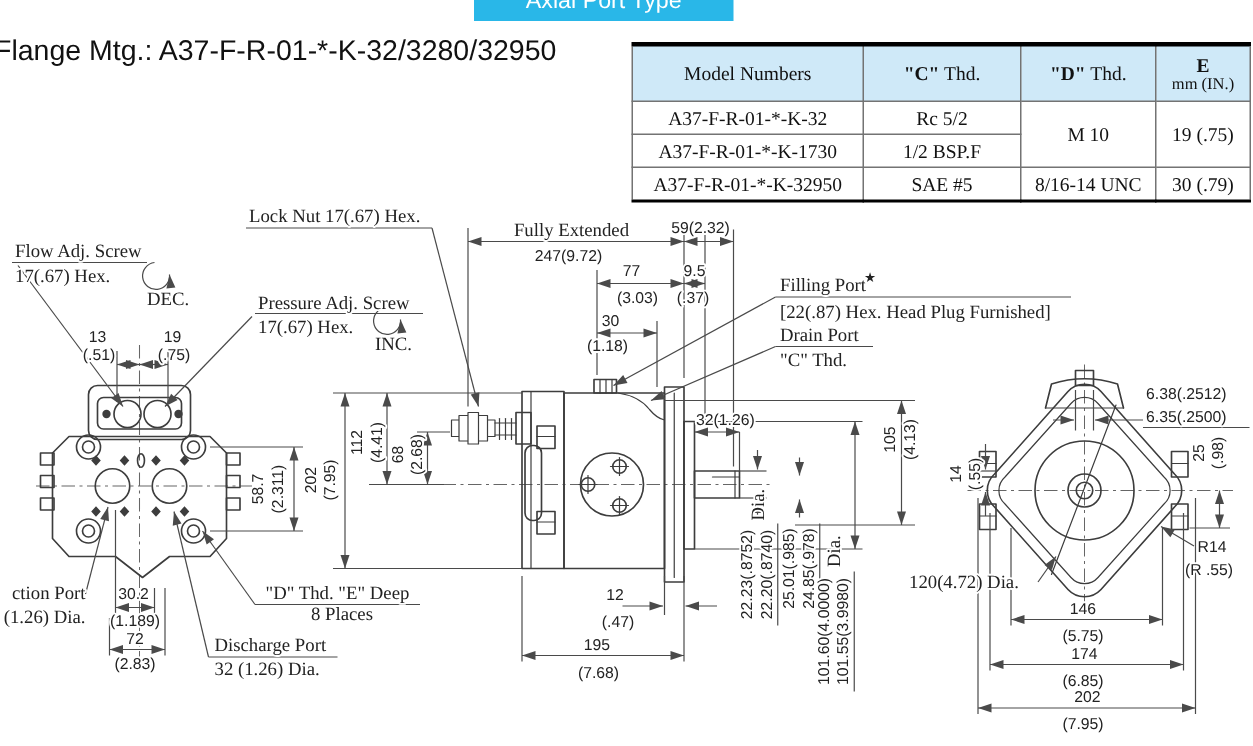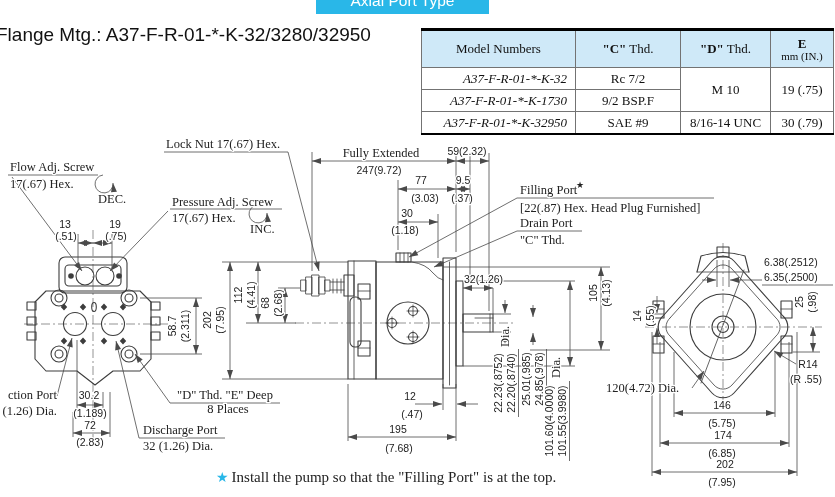--- a/index.html
+++ b/index.html
@@ -15,21 +15,21 @@
   .title{position:absolute;left:-4px;top:24px;font-size:19px;color:#111;
          font-family:"Liberation Sans",sans-serif;white-space:nowrap;}
 
   
   .spec-table{position:absolute;left:421px;top:28px;border-collapse:collapse;
               font-family:"Liberation Serif",serif;font-size:13px;color:#111;
               border-top:3px solid #000;border-bottom:2px solid #000;}
   .spec-table th,.spec-table td{border:1px solid #737373;padding:0 8px;}
   .spec-table th{font-weight:normal;height:36px;text-align:center;}
   .spec-table td{height:21px;text-align:center;}
-  .spec-table td.model{text-align:right;padding-left:8px;font-style:italic;}
+  .spec-table td.model{text-align:center;padding-left:8px;}
   .spec-table .b{font-weight:bold;}
   .spec-table .unit{font-size:11px;display:block;line-height:11px;}
   .spec-table .ehead{line-height:14px;}
 
   
   .note{position:absolute;left:216px;top:469px;font-family:"Liberation Serif",serif;
         font-size:15px;color:#222;white-space:nowrap;}
   .note .star{margin-right:3px;font-size:14px;}
 
   
@@ -394,34 +394,31 @@
       <tr>
         <th style="background:#cfe9f8">Model Numbers</th>
         <th style="background:#cfe9f8"><span class="b">"C"</span><span> Thd.</span></th>
         <th style="background:#cfe9f8"><span class="b">"D"</span><span> Thd.</span></th>
         <th style="background:#cfe9f8" class="ehead"><span class="b">E</span><span class="unit">mm (IN.)</span></th>
       </tr>
     </thead>
     <tbody>
       <tr>
         <td class="model">A37-F-R-01-*-K-32</td>
-        <td>Rc 7/2</td>
+        <td>Rc 5/2</td>
         <td rowspan="2">M 10</td>
         <td rowspan="2">19 (.75)</td>
       </tr>
       <tr>
         <td class="model">A37-F-R-01-*-K-1730</td>
-        <td>9/2 BSP.F</td>
+        <td>1/2 BSP.F</td>
       </tr>
       <tr>
         <td class="model">A37-F-R-01-*-K-32950</td>
-        <td>SAE #9</td>
+        <td>SAE #5</td>
         <td>8/16-14 UNC</td>
         <td>30 (.79)</td>
       </tr>
     </tbody>
   </table>
 
-  <div class="note">
-    <span class="star" style="color:#29b7e8">★</span><span>Install the pump so that the "Filling Port" is at the top.</span>
-  </div>
 
 </div>
 
 </body></html>

